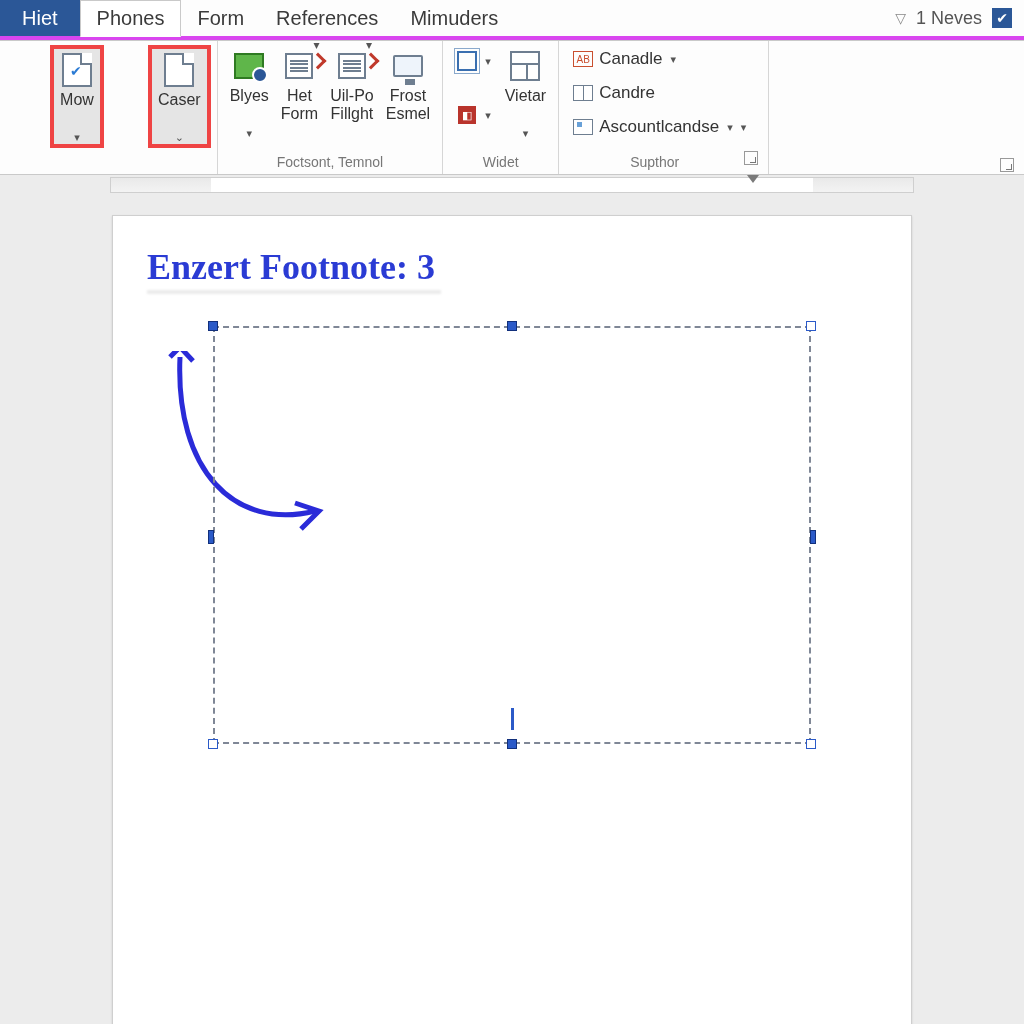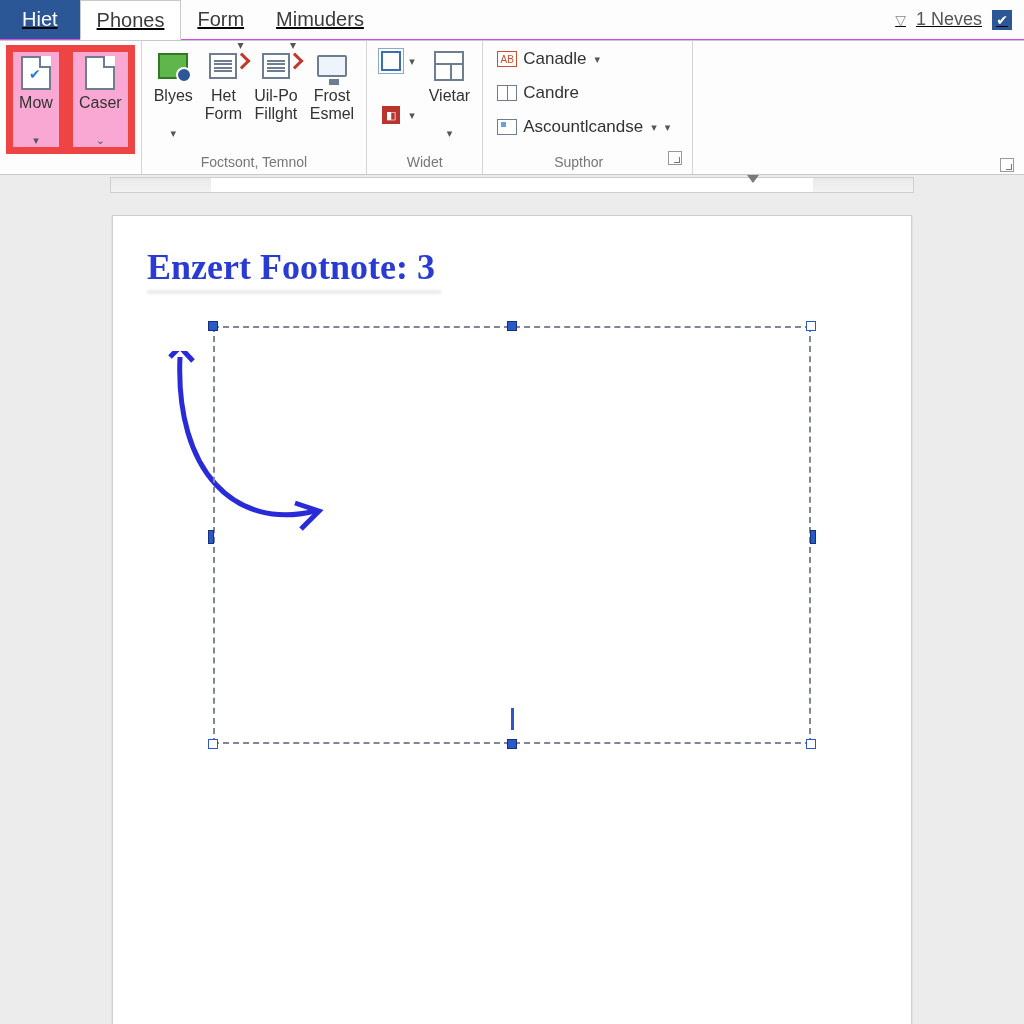--- a/index.html
+++ b/index.html
@@ -1,19 +1,19 @@
 <!DOCTYPE html>
 <html><head>
 <meta charset="utf-8">
 <style>
   * { margin: 0; padding: 0; box-sizing: border-box; font-family: "Segoe UI", Arial, sans-serif; }
   body { background: #fdfdfc; width: 1024px; height: 1024px; overflow: hidden; }
 
   
-  .tabstrip { display: flex; align-items: stretch; height: 40px; background: #fdfdfd; border-bottom: 1px solid #d946ef; text-decoration: underline; }
+  .tabstrip { display: flex; align-items: stretch; height: 40px; background: #fdfdfd; border-bottom: 4px solid #d946ef; }
   .tab {
     padding: 0 16px; display: flex; align-items: center; font-size: 20px;
     color: #3b3b3b; cursor: pointer; position: relative;
   }
   .tab.file { background: #2b5797; color: #fff; font-size: 20px; padding: 0 22px; }
   .tab.active {
     border: 1px solid #c9c9c9; border-bottom: 1px solid #fff;
     background: #fff; margin-bottom: -1px;
   }
   .tab-extra { margin-left: auto; display: flex; align-items: center; gap: 10px; padding-right: 12px; font-size: 18px; color: #555; }
@@ -27,21 +27,21 @@
   .group-label { font-size: 14px; color: #777; text-align: center; padding: 2px 0 2px; margin-top: 9px; }
   .group-footer { display:flex; justify-content:space-between; align-items:center;}
   .launcher { width:14px; height:14px; border:1px solid #999; position:relative; margin-left:auto; margin-right:4px;}
   .launcher::after{content:""; position:absolute; right:1px; bottom:1px; width:5px; height:5px; border-right:1px solid #777; border-bottom:1px solid #777;}
 
   .bigbtn {
     display: flex; flex-direction: column; align-items: center; justify-content: flex-start;
     padding: 4px 6px 0 6px; font-size: 16px; color: #333; line-height: 1.15;
     cursor: pointer; text-align:center;
   }
-  .bigbtn.sel { background: #f9a8d4; border:7px solid #ef4444; }
+  .bigbtn.sel { background: #e5e5e5; border:4px solid #ef4444;margin-left:44px; }
   .bigbtn .ico { width: 34px; height: 34px; margin-bottom: 4px; display:flex; align-items:center; justify-content:center;}
   .bigbtn .drop { font-size: 11px; color:#555; margin-top:2px;}
   .bigbtn .lbl { min-height: 38px; display:flex; flex-direction:column; justify-content:flex-start;}
 
   .smallcol { display:flex; flex-direction:column; gap:6px; padding:4px 4px;}
   .smallrow { display:flex; align-items:center; gap:6px; font-size:17px; color:#333; cursor:pointer; padding:2px 4px;}
   .smallrow .ico{width:20px;height:20px;display:flex;align-items:center;justify-content:center;}
   .smallrow .drop{font-size:11px;color:#555;margin-left:2px;}
 
   .dd { font-size:12px; color:#555; margin-left:4px;} 
@@ -88,20 +88,21 @@
   .colpt{width:20px;height:16px;border:1px solid #6e7e90;background:#fff;position:relative;}
   .colpt::before{content:"";position:absolute;left:3px;top:2px;width:5px;height:5px;background:#69a1d8;}
 </style>
 </head>
 <body>
 
 <div class="tabstrip">
   <div class="tab file">Hiet</div>
   <div class="tab active">Phones</div>
   <div class="tab">Form</div>
+  <div class="tab">References</div>
   <div class="tab">Mimuders</div>
   <div class="tab-extra">
     <span class="chev">▽</span>
     <span>1 Neves</span>
     <span class="bluecheck">✔</span>
   </div>
 </div>
 
 <div class="ribbon">
 

